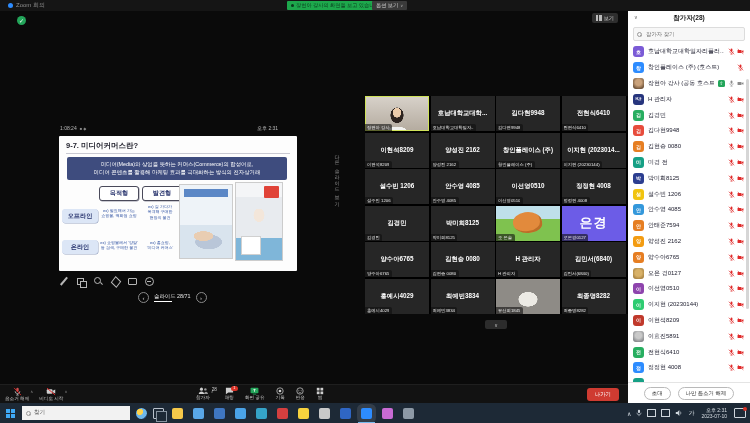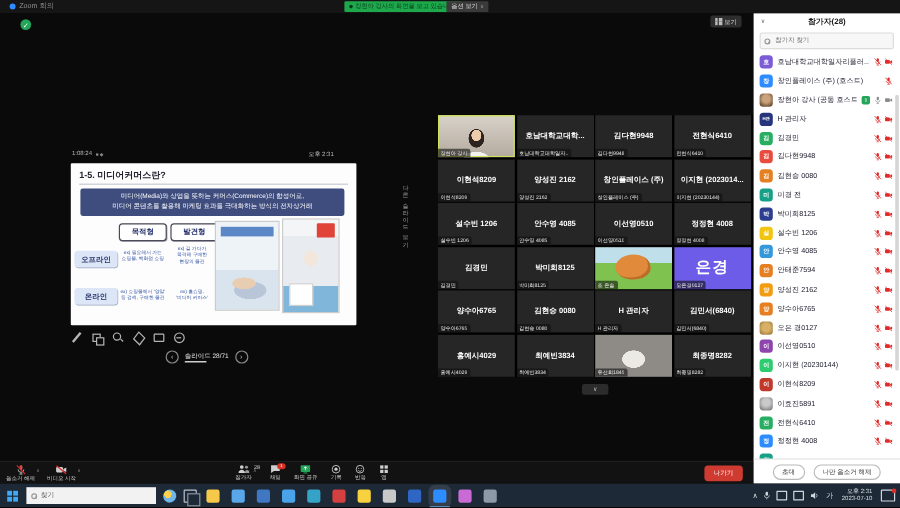--- a/index.html
+++ b/index.html
@@ -167,21 +167,21 @@
     </div>
 
     <div class="sc-timer">
       <span>1:08:24</span>
         <span class="glyphs">■ ◆</span>
     </div>
     <div class="sc-clock">오후 2:31</div>
     <div class="side-vert">다른 슬라이드 보기</div>
 
     <div class="slide">
-      <div class="sl-title">1-5. 미디어커머스란?</div>
+      <div class="sl-title">9-7. 미디어커머스란?</div>
       <div class="sl-rule"></div>
       <div class="sl-banner">
         <div>미디어(Media)와 상업을 뜻하는 커머스(Commerce)의 합성어로,</div>
         <div>미디어 콘텐츠를 활용해 마케팅 효과를 극대화하는 방식의 전자상거래</div>
       </div>
       <div class="sl-colhead" style="left:40px;top:50px;">목적형</div>
       <div class="sl-colhead" style="left:83px;top:50px;">발견형</div>
       <div class="sl-rowhead" style="left:3px;top:73px;">오프라인</div>
       <div class="sl-rowhead" style="left:3px;top:104px;">온라인</div>
       <div class="sl-cell" style="left:40px;top:72px;width:40px;">ex) 필요해서 가는

